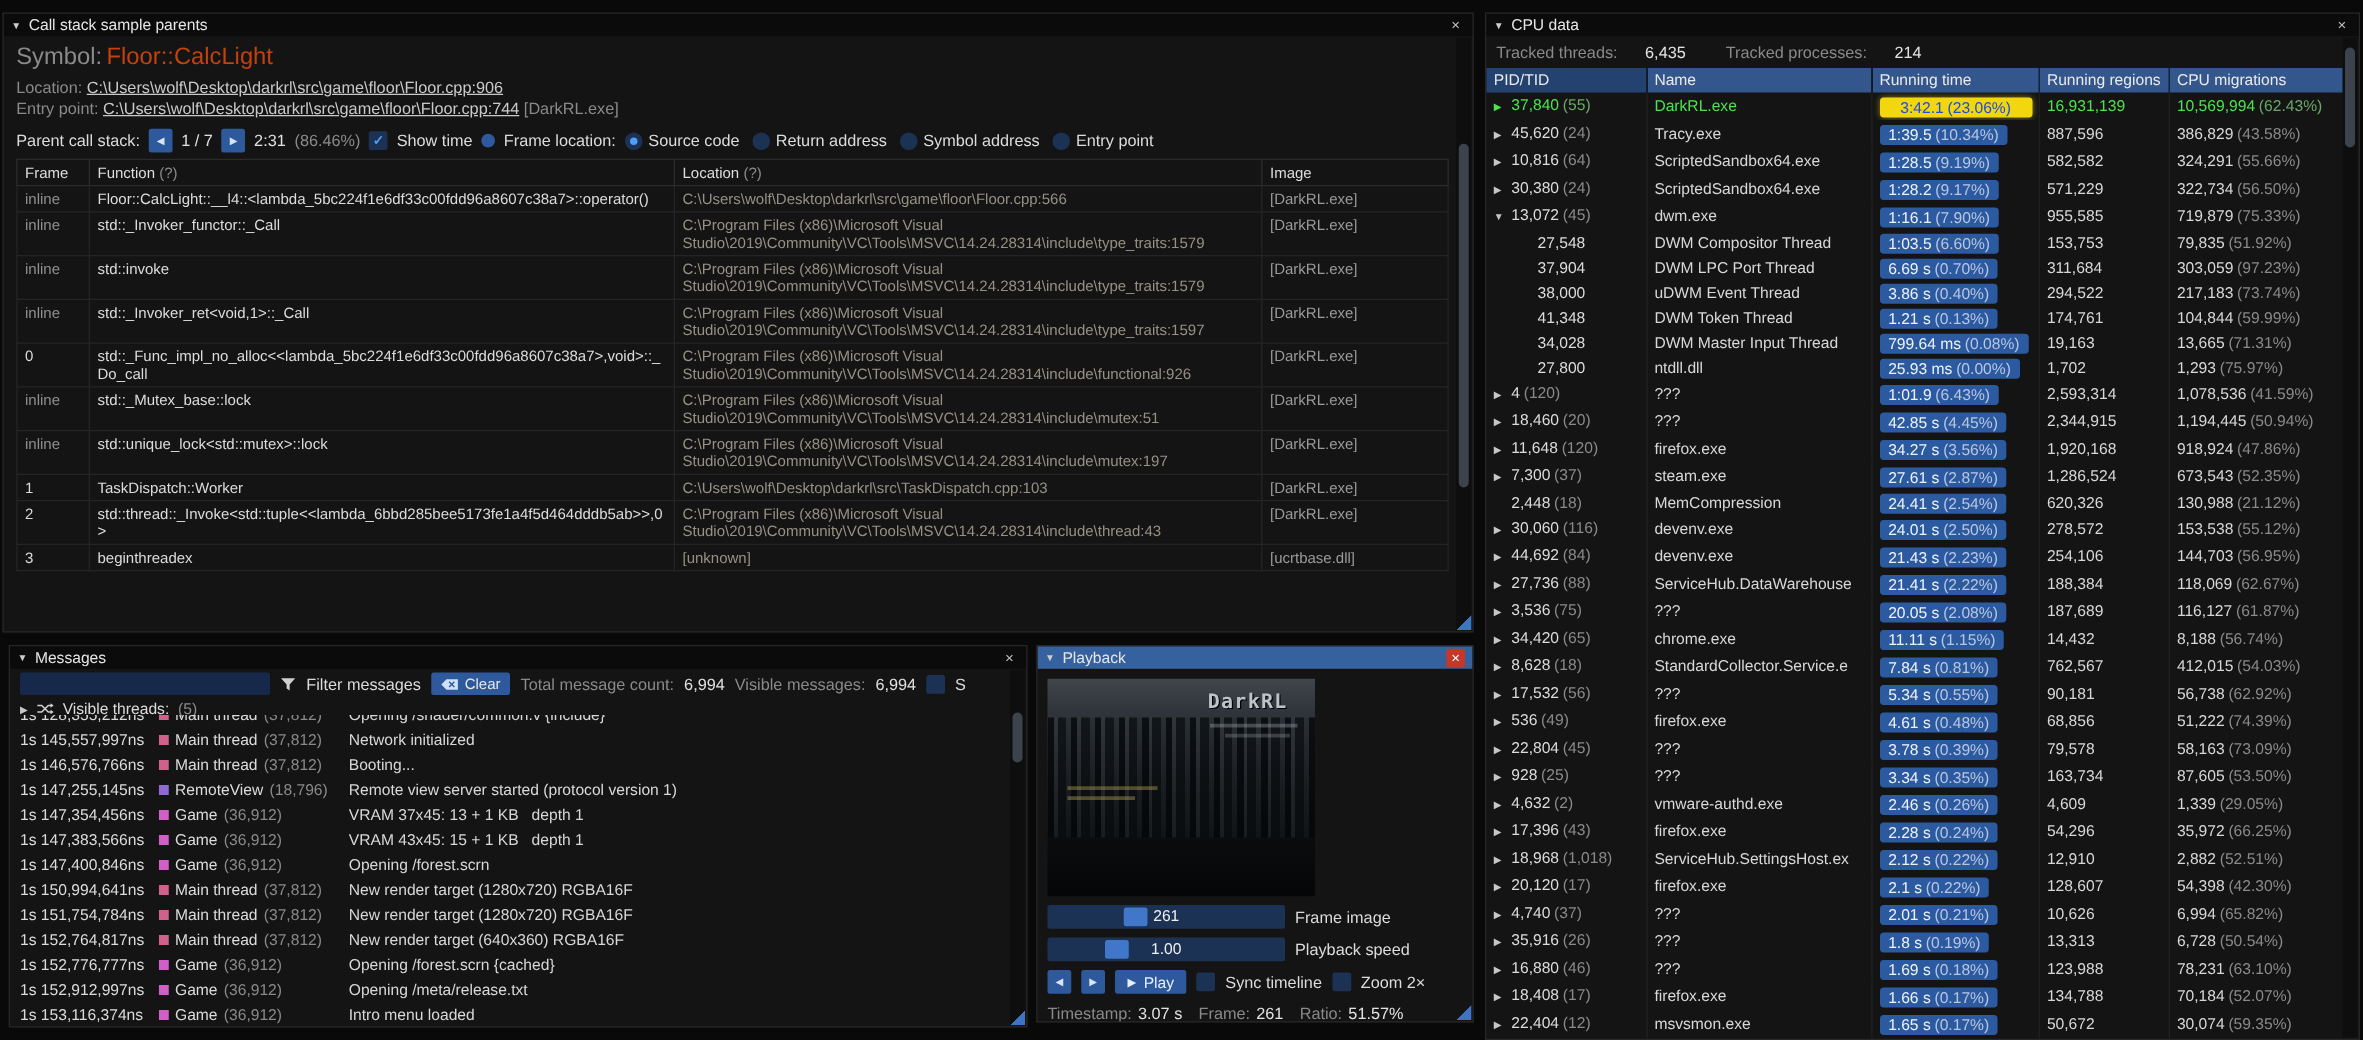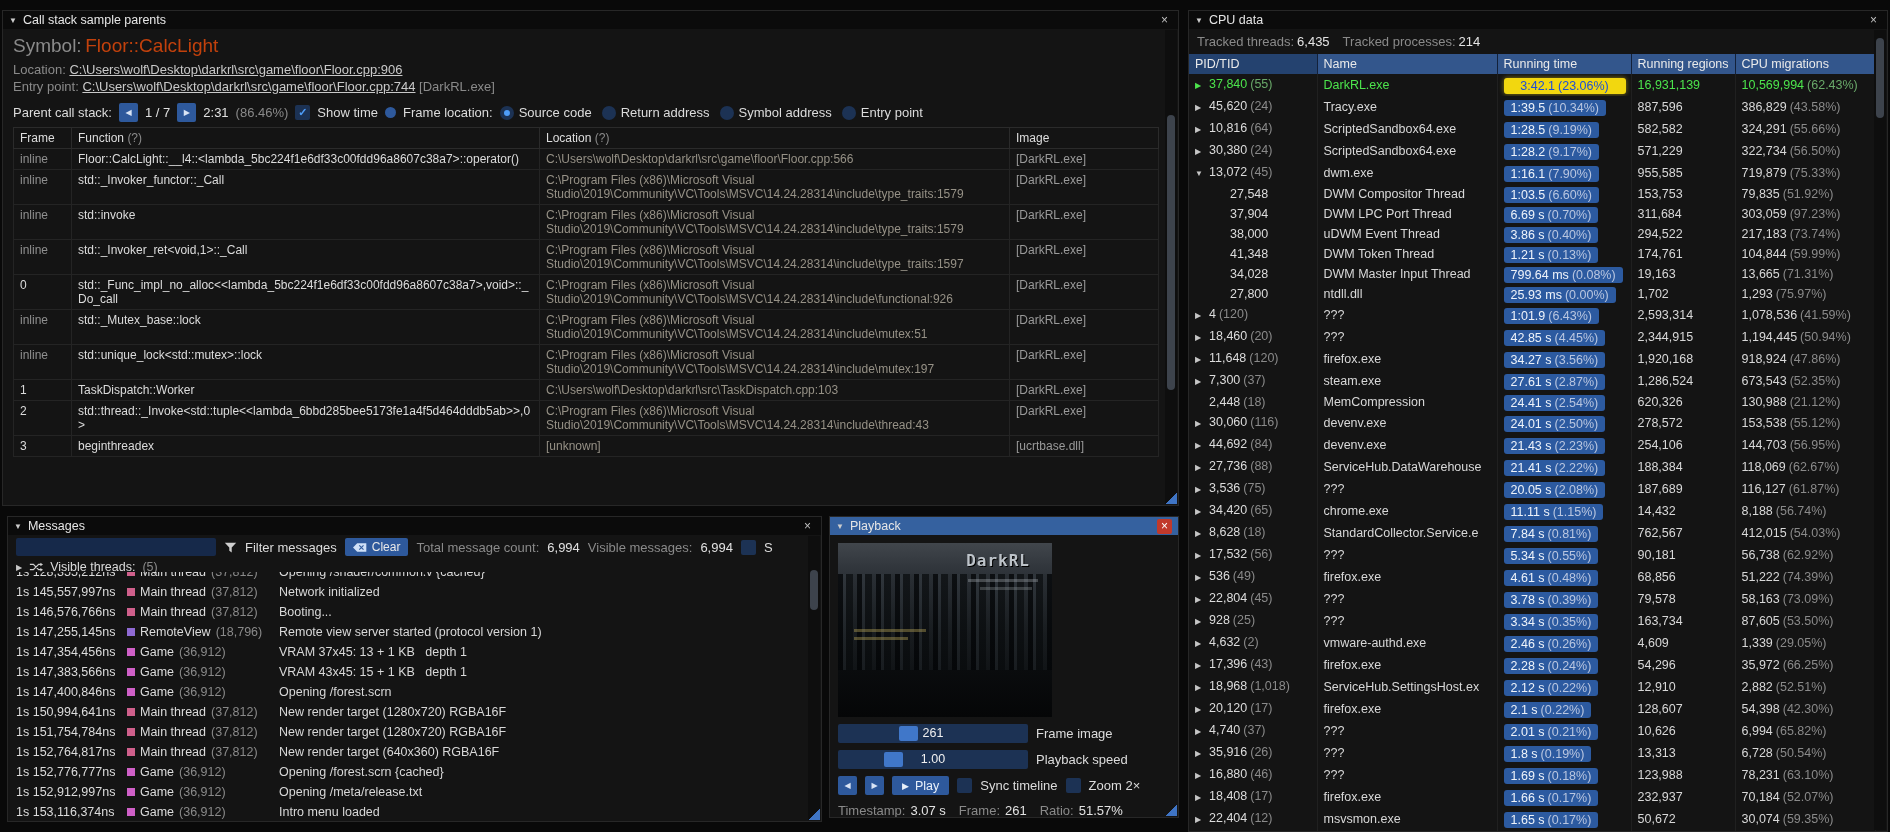--- a/index.html
+++ b/index.html
@@ -79,21 +79,21 @@
   .slider{position:relative;width:190px;height:19px;background:#1c3254;border-radius:2px;flex:none;}
   .slider .grab{position:absolute;top:2px;width:19px;height:15px;background:#4077c9;border-radius:2px;}
   .slider .val{position:absolute;left:0;right:0;text-align:center;line-height:19px;font-size:12.5px;color:#f0f0f0;}
   .play-btn{display:inline-flex;align-items:center;gap:6px;height:19px;background:#2e599c;border:none;border-radius:2px;color:#e8f0fa;font-size:12.5px;padding:0 10px;cursor:default;}
   .play-btn .pi{font-size:9px;}
   .pb-status{gap:5px;}
   .pb-status .v{color:#e2e2e2;}
 
   
   #w-cpu{left:1188px;top:10px;width:700px;height:822px;}
-  .cpu-tracked{display:flex;gap:3px;align-items:flex-end;padding:5px 8px;white-space:nowrap;}
+  .cpu-tracked{display:flex;gap:22px;align-items:flex-end;padding:5px 8px;white-space:nowrap;}
   .cpu-tracked .v{color:#e4e4e4;}
   .cpu-tracked .sp{margin-left:10px;}
   .cpu-table{width:686px;border-collapse:collapse;table-layout:fixed;font-size:12.5px;}
   .cpu-table .p1{width:128px;}.cpu-table .p2{width:180px;}.cpu-table .p3{width:134px;}.cpu-table .p4{width:104px;}.cpu-table .p5{width:140px;}
   .cpu-table th{height:20px;font-weight:normal;text-align:left;padding:0 6px;background:#33568c;color:#eaeaea;border-right:1px solid #13213a;white-space:nowrap;overflow:hidden;}
   .cpu-table th.h-pid{background:#24426f;}
   .cpu-table td{height:20px;line-height:20px;padding:0 6px;white-space:nowrap;overflow:hidden;border-right:1px solid #202020;}
   .arrow{display:inline-block;width:14px;font-size:8px;color:#c6c6c6;}
   .pid{color:#dcdcdc;}
   .cnt{margin-left:3px;}
@@ -310,21 +310,21 @@
     <div class="msg-list">
       <div class="msg-inner">
 
           <div class="mrow">
             <span class="mtime">1s 128,355,212ns</span>
             <span class="mthread">
               <span class="tdot t-main"></span>
               <span class="tname">Main thread</span>
               <span class="lbl">(37,812)</span>
             </span>
-            <span class="mmsg">Opening /shader/common.v {cached}</span>
+            <span class="mmsg">Opening /shader/common.v {include}</span>
           </div>
 
           <div class="mrow">
             <span class="mtime">1s 145,557,997ns</span>
             <span class="mthread">
               <span class="tdot t-main"></span>
               <span class="tname">Main thread</span>
               <span class="lbl">(37,812)</span>
             </span>
             <span class="mmsg">Network initialized</span>
@@ -795,21 +795,21 @@
             <td class="c-name">???</td>
             <td class="c-time"><span class="pill"><span class="tv">1.69 s</span><span class="tp">(0.18%)</span></span></td>
             <td class="c-reg">123,988</td>
             <td class="c-mig"><span class="mv">78,231</span><span class="mp lbl">(63.10%)</span></td>
           </tr>
 
           <tr>
             <td class="c-pid"><span class="arrow">▶</span><span class="pid">18,408</span><span class="cnt lbl">(17)</span></td>
             <td class="c-name">firefox.exe</td>
             <td class="c-time"><span class="pill"><span class="tv">1.66 s</span><span class="tp">(0.17%)</span></span></td>
-            <td class="c-reg">232,937</td>
+            <td class="c-reg">134,788</td>
             <td class="c-mig"><span class="mv">70,184</span><span class="mp lbl">(52.07%)</span></td>
           </tr>
 
           <tr>
             <td class="c-pid"><span class="arrow">▶</span><span class="pid">22,404</span><span class="cnt lbl">(12)</span></td>
             <td class="c-name">msvsmon.exe</td>
             <td class="c-time"><span class="pill"><span class="tv">1.65 s</span><span class="tp">(0.17%)</span></span></td>
             <td class="c-reg">50,672</td>
             <td class="c-mig"><span class="mv">30,074</span><span class="mp lbl">(59.35%)</span></td>
           </tr>

